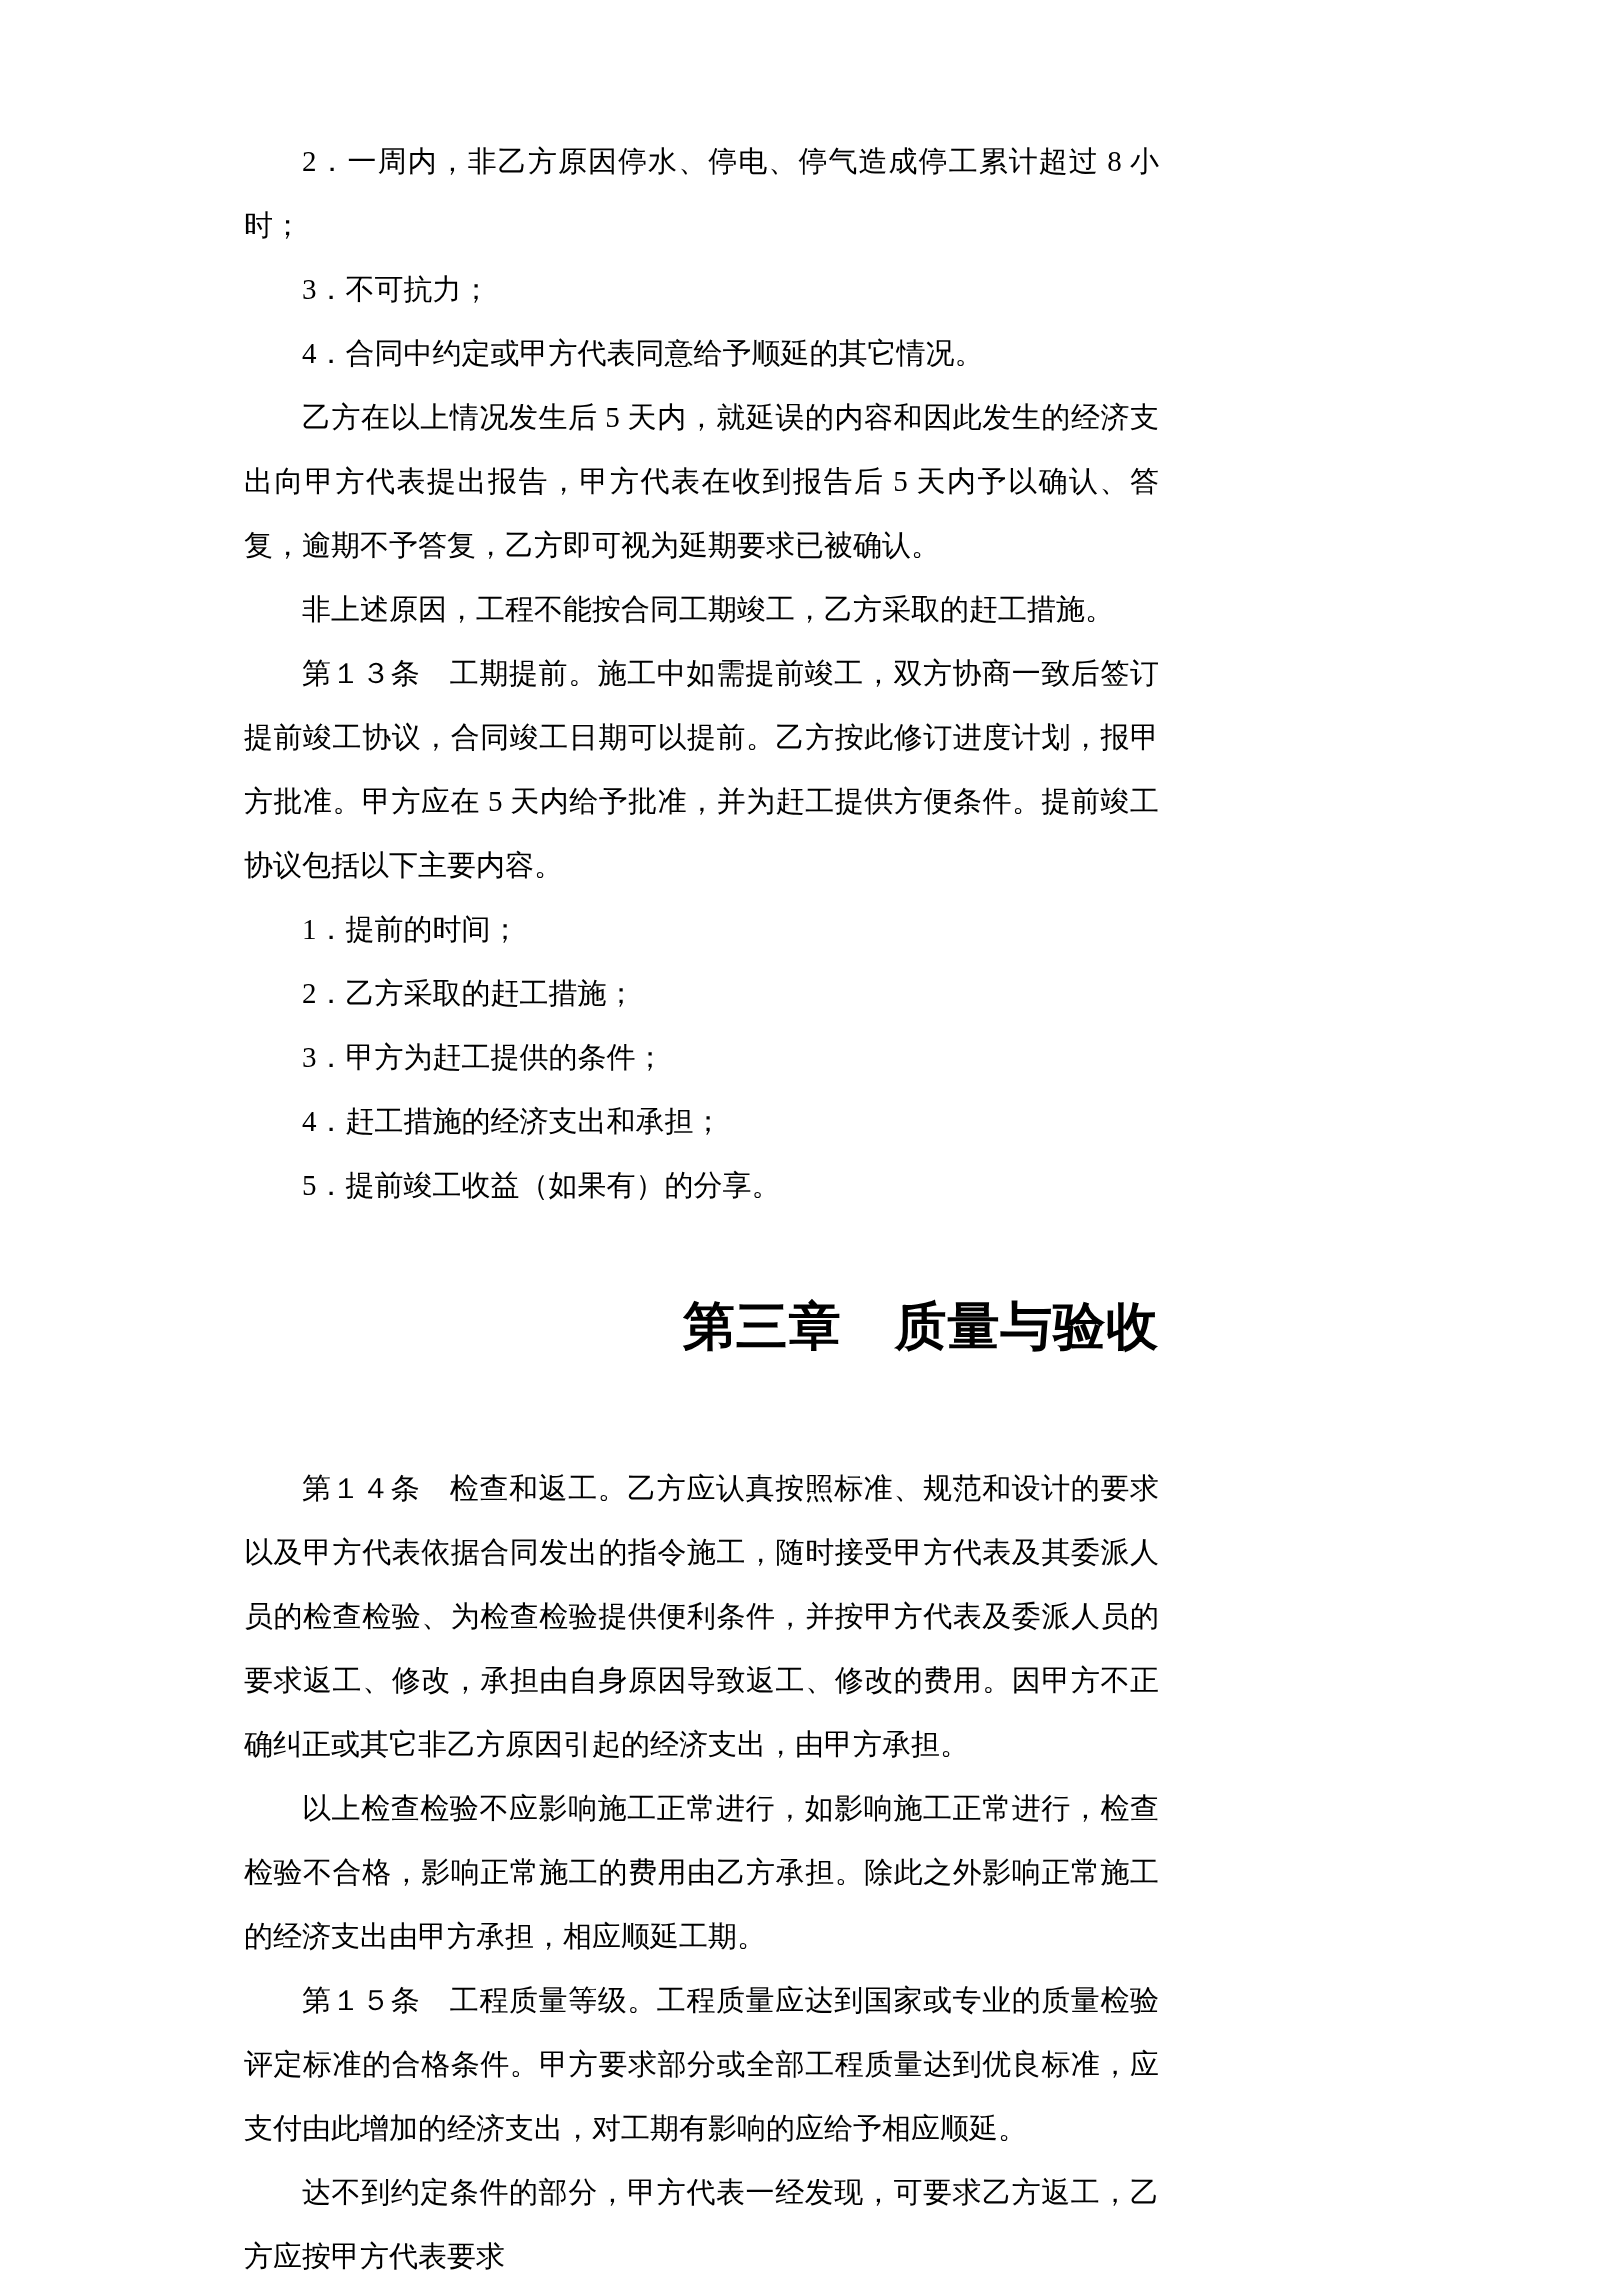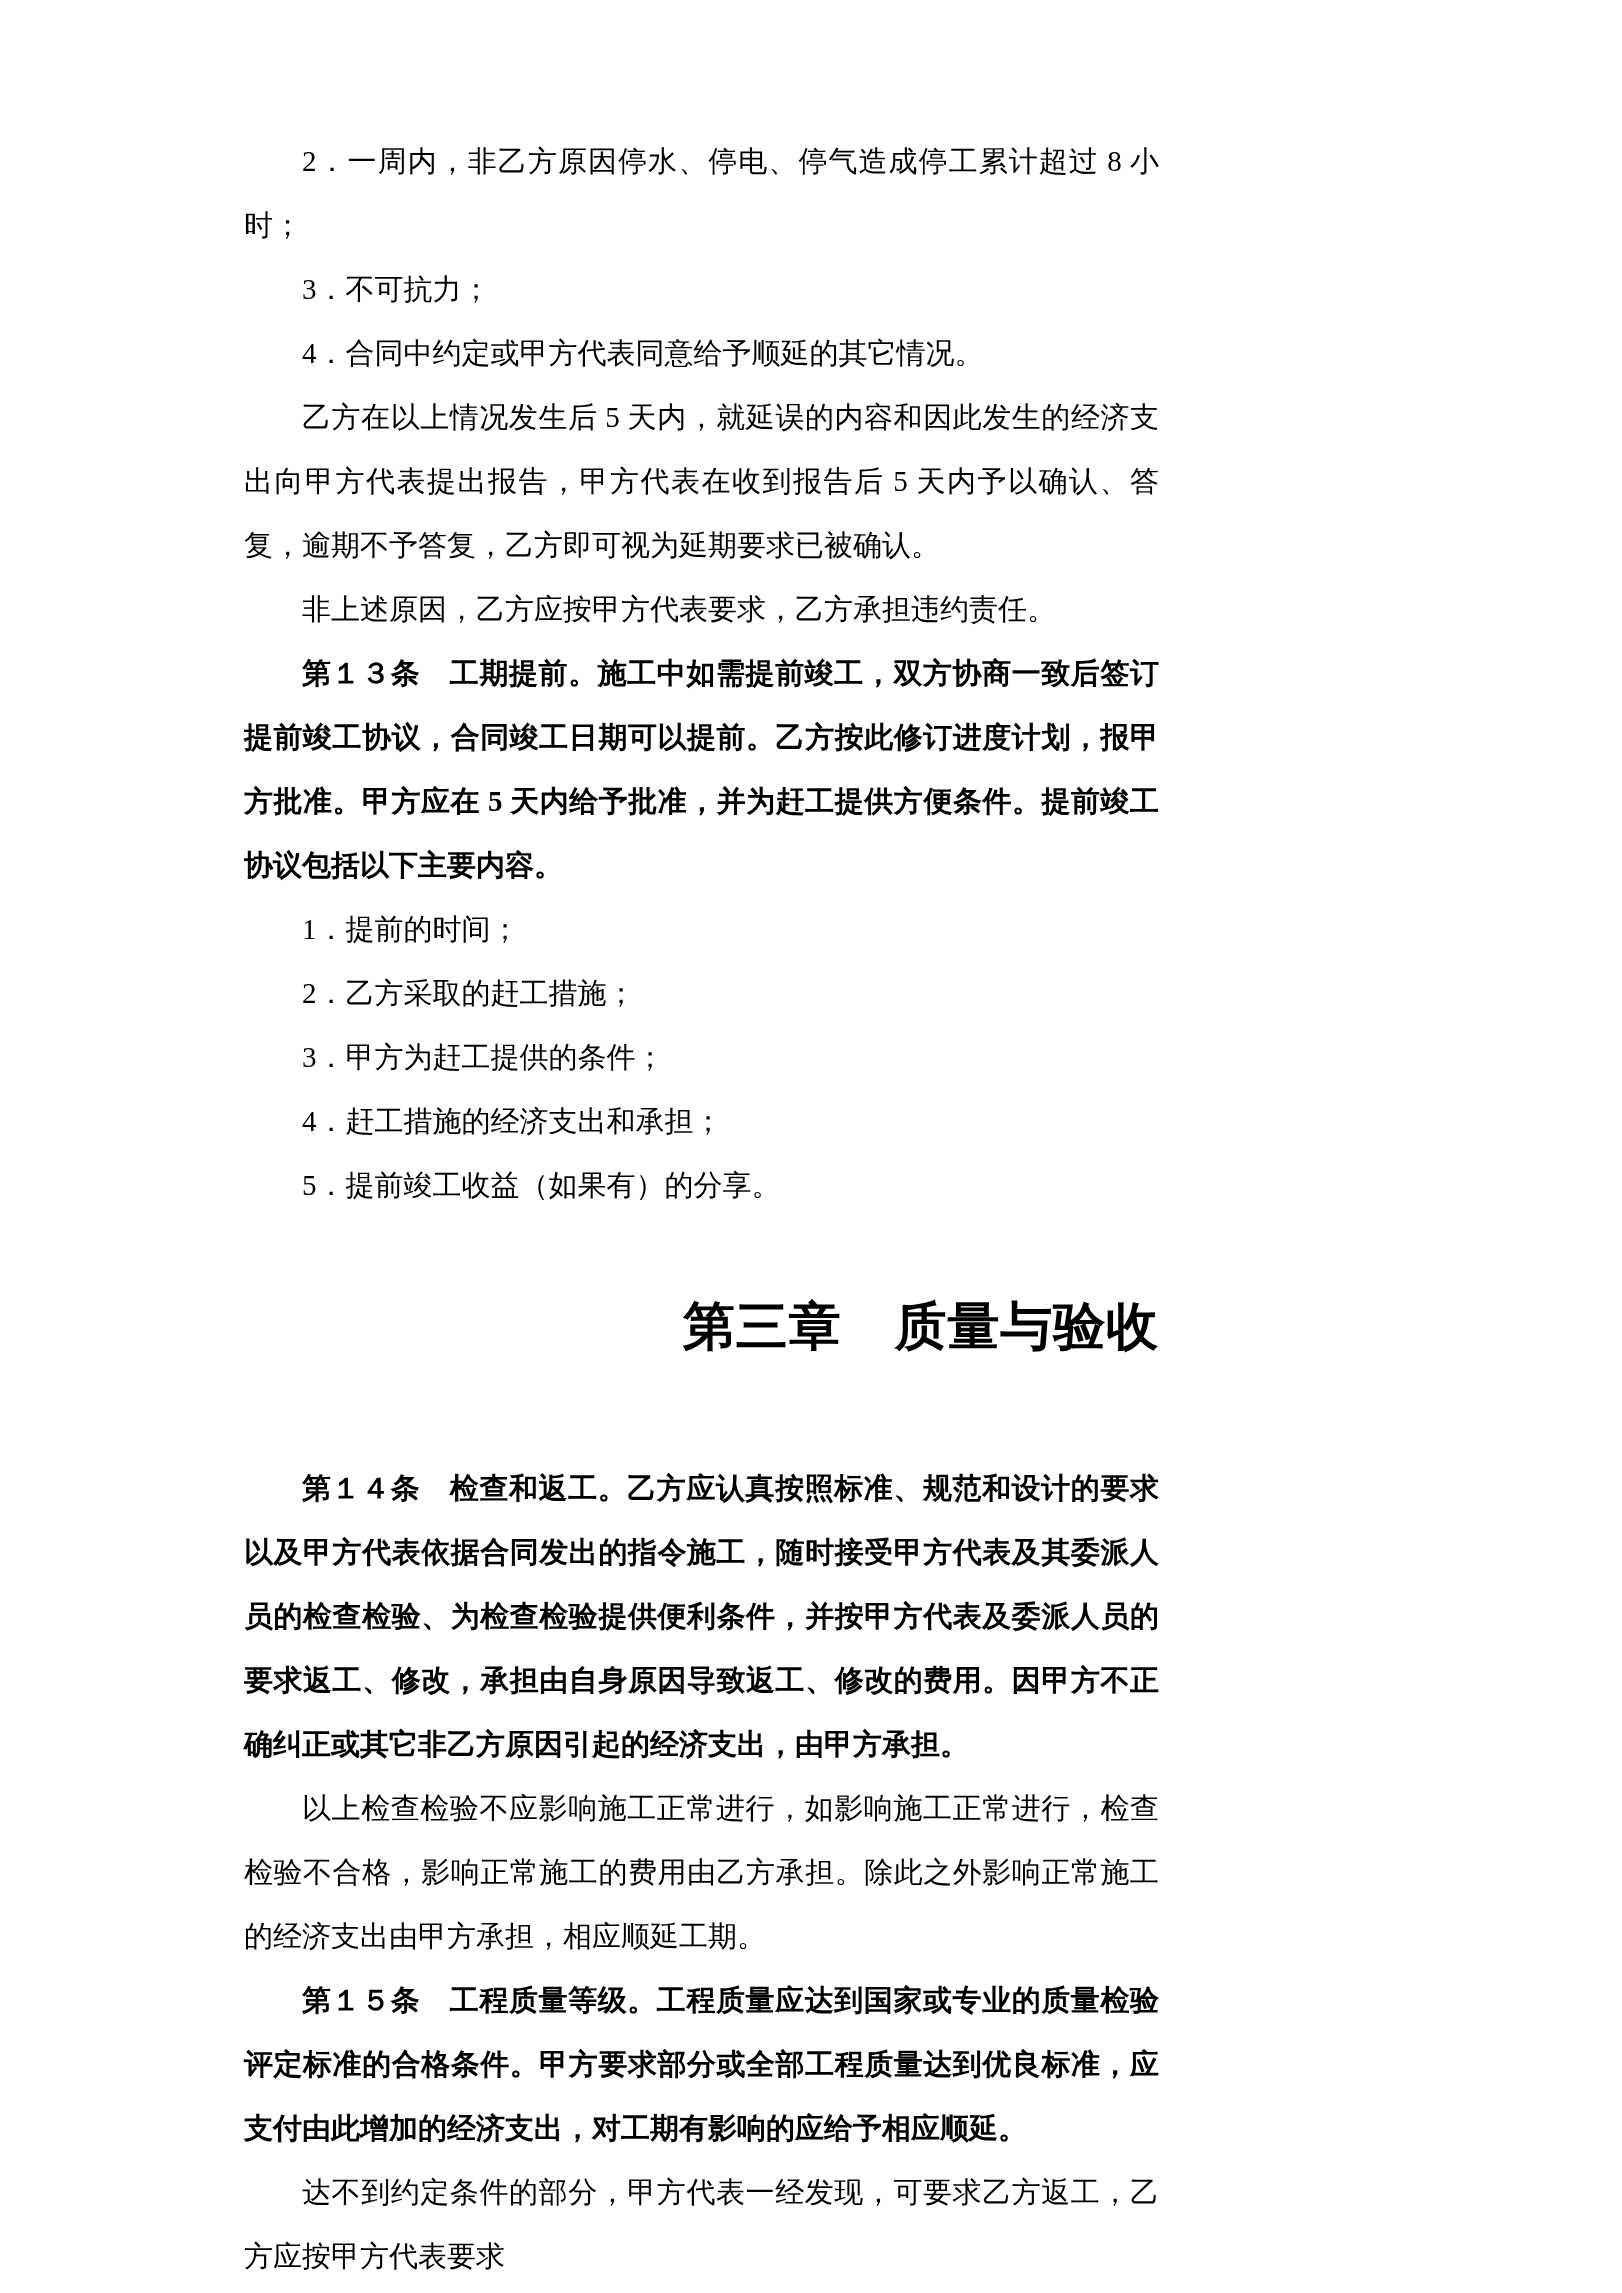--- a/index.html
+++ b/index.html
@@ -22,42 +22,42 @@
     margin: 0;
     font-size: 29px;
     line-height: 64px;
     text-align: justify;
     text-justify: inter-ideograph;
     text-indent: 2em;
     font-weight: normal;
     word-break: normal;
   }
   .para.bold {
-    font-weight: bold;
+    font-weight: normal;
   }
   .chapter-heading {
     margin: 78px 0 97px 0;
     font-size: 52px;
     line-height: 64px;
     font-weight: bold;
     text-align: right;
     text-indent: 0;
     letter-spacing: 0.9px;
   }
 </style>
 </head>
 <body>
 
 <div class="page">
 
   <p class="para">2．一周内，非乙方原因停水、停电、停气造成停工累计超过 8 小时；</p>
   <p class="para">3．不可抗力；</p>
   <p class="para">4．合同中约定或甲方代表同意给予顺延的其它情况。</p>
   <p class="para">乙方在以上情况发生后 5 天内，就延误的内容和因此发生的经济支出向甲方代表提出报告，甲方代表在收到报告后 5 天内予以确认、答复，逾期不予答复，乙方即可视为延期要求已被确认。</p>
-  <p class="para">非上述原因，乙方应按甲方代表要求，乙方承担违约责任。</p>
+  <p class="para">非上述原因，工程不能按合同工期竣工，乙方采取的赶工措施。</p>
   <p class="para bold">第１３条　工期提前。施工中如需提前竣工，双方协商一致后签订提前竣工协议，合同竣工日期可以提前。乙方按此修订进度计划，报甲方批准。甲方应在 5 天内给予批准，并为赶工提供方便条件。提前竣工协议包括以下主要内容。</p>
   <p class="para">1．提前的时间；</p>
   <p class="para">2．乙方采取的赶工措施；</p>
   <p class="para">3．甲方为赶工提供的条件；</p>
   <p class="para">4．赶工措施的经济支出和承担；</p>
   <p class="para">5．提前竣工收益（如果有）的分享。</p>
 
   <h1 class="chapter-heading">第三章　质量与验收</h1>
 
   <p class="para bold">第１４条　检查和返工。乙方应认真按照标准、规范和设计的要求以及甲方代表依据合同发出的指令施工，随时接受甲方代表及其委派人员的检查检验、为检查检验提供便利条件，并按甲方代表及委派人员的要求返工、修改，承担由自身原因导致返工、修改的费用。因甲方不正确纠正或其它非乙方原因引起的经济支出，由甲方承担。</p>

